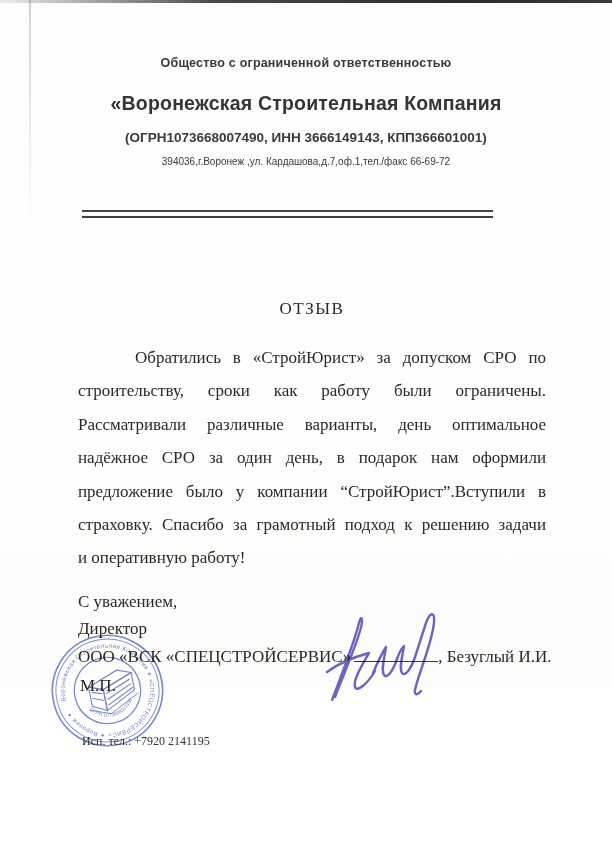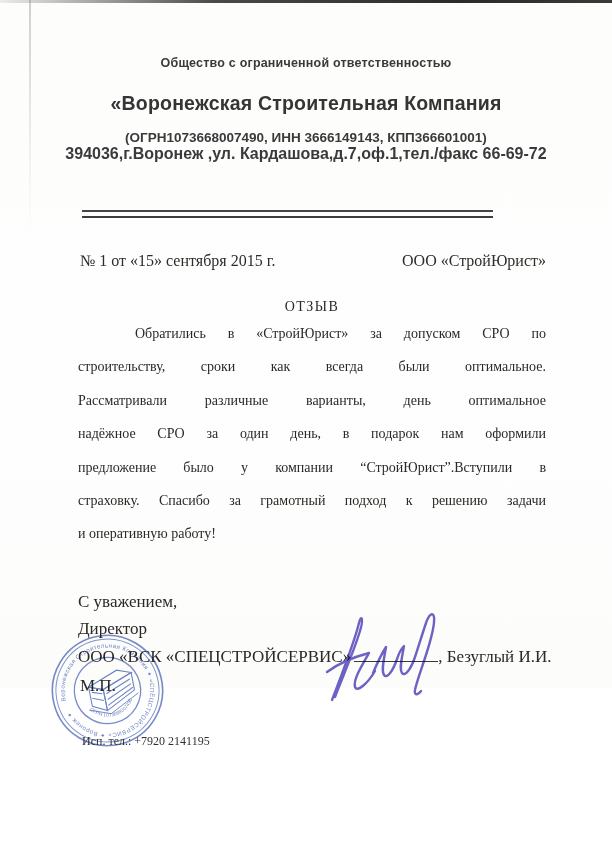--- a/index.html
+++ b/index.html
@@ -24,42 +24,42 @@
     position: absolute; top: 0; left: 29px; width: 2px; height: 230px;
     background: linear-gradient(to bottom, rgba(120,120,120,0.35), rgba(160,160,160,0.12) 70%, rgba(160,160,160,0));
   }
   
   .letterhead { position: absolute; top: 56px; left: 0; width: 612px; text-align: center;
     font-family: "Liberation Sans", sans-serif; color: #3a3a3a; }
   .org-type  { font-size: 12.5px; font-weight: 700; letter-spacing: .2px; }
   .company-name { font-size: 19.5px; font-weight: 700; margin-top: 22px; letter-spacing: .2px; color: #353535; }
   .company-name.second { margin-top: 5px; }
   .reg-line  { font-size: 13.5px; font-weight: 700; margin-top: 15px; }
-  .addr-line { font-size: 16px;   font-weight: 700; }
+  .addr-line { font-size: 10px;   font-weight: 400; margin-top: 11px; }
   
   .rule {
     position: absolute; top: 210px; left: 82px; width: 411px; height: 4px;
     border-top: 2.5px solid #454545; border-bottom: 2px solid #3d3d3d;
   }
   
   .refrow {
     position: absolute; top: 252px; left: 80px; width: 466px;
     display: flex; justify-content: space-between;
     font-size: 16px; color: #2e2c2a;
   }
   
   .title {
     position: absolute; top: 299px; left: 78px; width: 468px; margin: 0;
-    text-align: center; font-size: 14px; font-weight: 400; letter-spacing: 1.5px;
+    text-align: center; font-size: 17px; font-weight: 400; letter-spacing: 1.5px;
     color: #2b2926;
   }
   
   .body-text {
-    position: absolute; top: 317px; left: 78px; width: 468px;
-    font-size: 14px; line-height: 33.4px; color: #2b2926; font-family: Liberation Serif, serif;
+    position: absolute; top: 341px; left: 78px; width: 468px;
+    font-size: 17px; line-height: 33.4px; color: #2b2926; font-family: Liberation Serif, serif;
   }
   .bline { text-align: justify; text-align-last: justify; white-space: nowrap; }
   .bline.indent { text-indent: 57px; }
   .bline.last { text-align-last: left; white-space: normal; }
   
   .sigline { position: absolute; left: 78px; font-size: 17px; color: #2b2926; }
   .closing  { top: 592px; }
   .position { top: 619px; }
   .companyline { top: 647px; white-space: nowrap; }
   .sig-underline {
@@ -93,30 +93,26 @@
 
   <header class="letterhead">
     <div class="org-type">Общество с ограниченной ответственностью</div>
     <div class="company-name">«Воронежская Строительная Компания</div>
     <div class="reg-line">(ОГРН1073668007490, ИНН 3666149143, КПП366601001)</div>
     <div class="addr-line">394036,г.Воронеж ,ул. Кардашова,д.7,оф.1,тел./факс 66-69-72</div>
   </header>
 
   <div class="rule"></div>
 
-  <div class="refrow">
-    <span>№ 1 от «15» сентября 2015 г.</span>
-    <span>ООО «СтройЮрист»</span>
-  </div>
 
   <h1 class="title">ОТЗЫВ</h1>
 
   <div class="body-text">
     <div class="bline indent">Обратились в «СтройЮрист» за допуском СРО по</div>
-    <div class="bline">строительству, сроки как всегда были оптимальное.</div>
+    <div class="bline">строительству, сроки как работу были ограничены.</div>
     <div class="bline">Рассматривали различные варианты, день оптимальное</div>
     <div class="bline">надёжное СРО за один день, в подарок нам оформили</div>
     <div class="bline">предложение было у компании “СтройЮрист”.Вступили в</div>
     <div class="bline">страховку. Спасибо за грамотный подход к решению задачи</div>
     <div class="bline last">и оперативную работу!</div>
   </div>
 
   <div class="sigline closing">С уважением,</div>
   <div class="sigline position">Директор</div>
 

